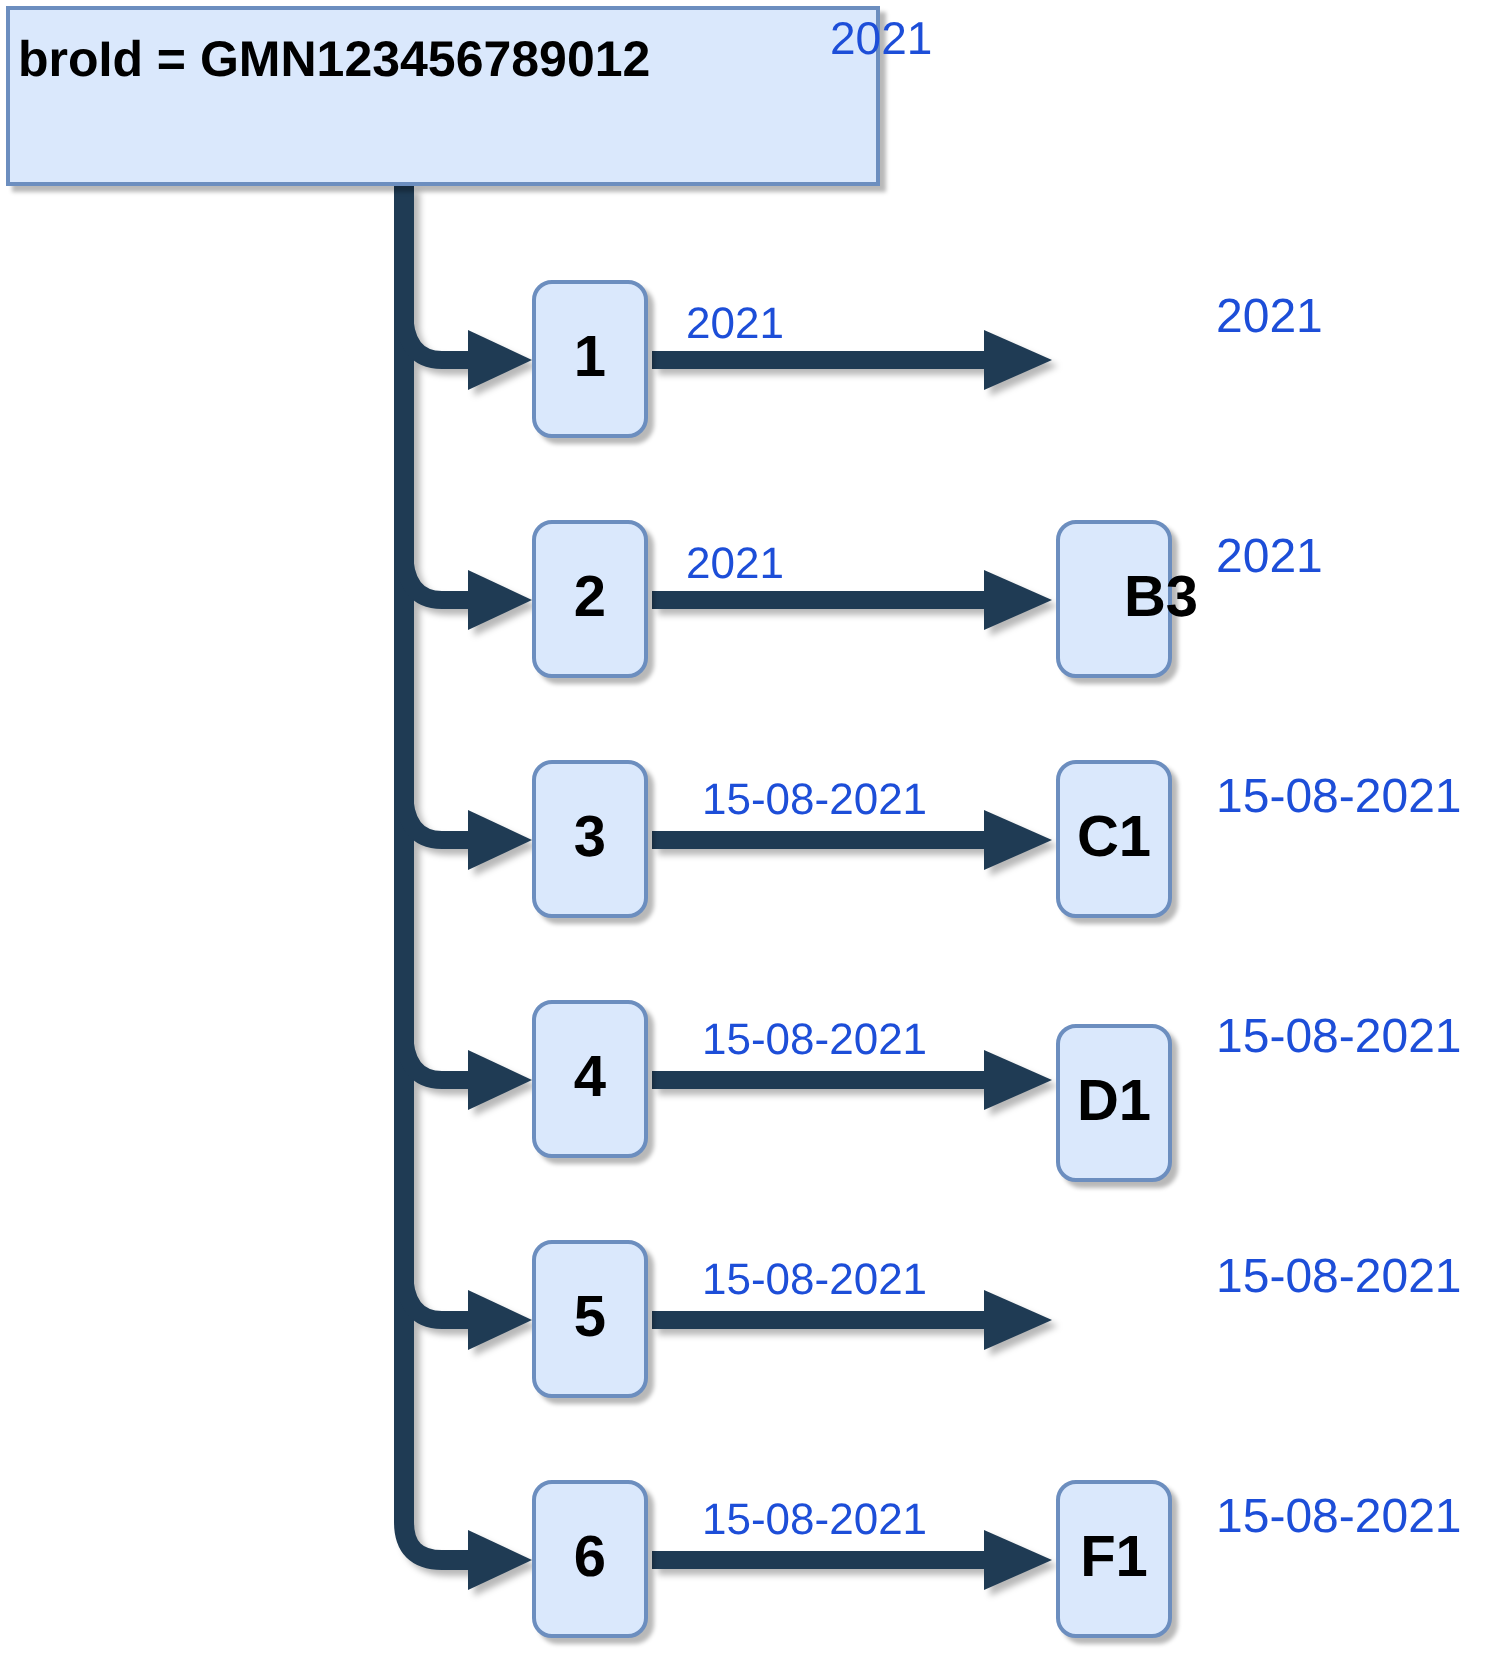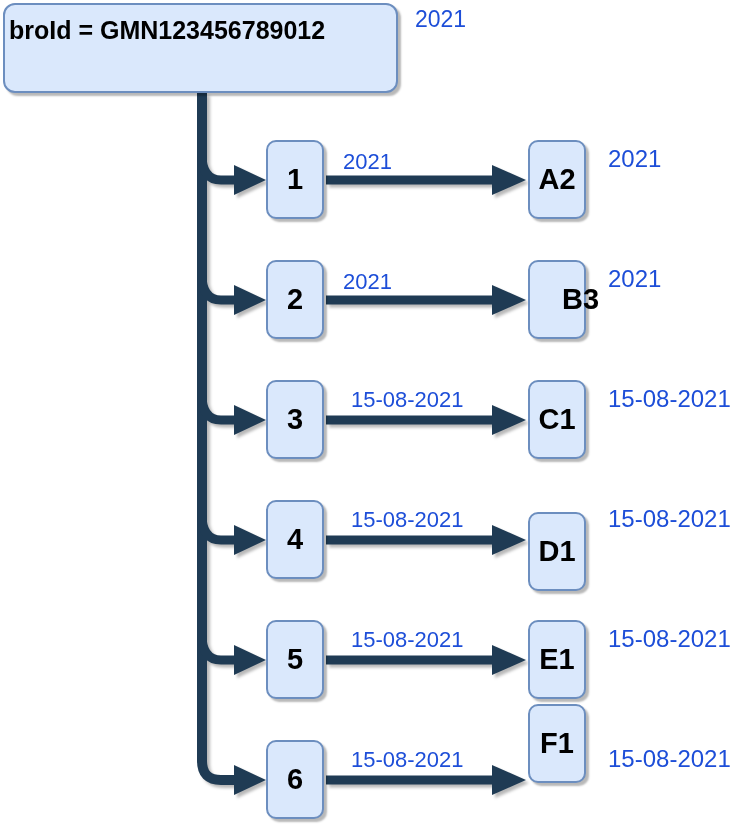--- a/index.html
+++ b/index.html
@@ -33,22 +33,22 @@
     border-radius: 10px;
     box-shadow: 3px 3px 2px rgba(0,0,0,0.28);
     display: flex;
     align-items: center;
     justify-content: center;
     font-weight: bold;
     color: #000000;
   }
   .root-box {
     left: 3px; top: 3px;
-    width: 395px; height: 90px;
-    border-radius: 12px;
+    width: 437px; height: 90px;
+    border-radius: 0;
     flex-direction: row;
     align-items: flex-start;
     justify-content: flex-start;
     padding: 8px 4px 0 4px;
     font-size: 25px;
     line-height: 35px;
     white-space: nowrap;
   }
   .small-node {
     width: 58px; height: 79px;
@@ -101,23 +101,20 @@
 
   <div class="node root-box">
     <div>broId = GMN123456789012</div>
   </div>
   <div class="label root-year" style="left:415px; top:6px;">2021</div>
 
   <div class="node small-node" style="left:266px; top:140px;">
     <span>1</span>
     </div>
   <div class="label edge-label" style="left:343px; top:149px;">2021</div>
-  <div class="node small-node" style="left:528px; top:140px;">
-    <span>A2</span>
-    </div>
   <div class="label right-label" style="left:608px; top:145px;">2021</div>
 
   <div class="node small-node" style="left:266px; top:260px;">
     <span>2</span>
     </div>
   <div class="label edge-label" style="left:343px; top:269px;">2021</div>
   <div class="node small-node" style="left:528px; top:260px;padding-left:47px;">
     <span>B3</span>
     </div>
   <div class="label right-label" style="left:608px; top:265px;">2021</div>
@@ -137,27 +134,24 @@
   <div class="label edge-label" style="left:351px; top:507px;">15-08-2021</div>
   <div class="node small-node" style="left:528px; top:500px;margin-top:12px;">
     <span>D1</span>
     </div>
   <div class="label right-label" style="left:608px; top:505px;">15-08-2021</div>
 
   <div class="node small-node" style="left:266px; top:620px;">
     <span>5</span>
     </div>
   <div class="label edge-label" style="left:351px; top:627px;">15-08-2021</div>
-  <div class="node small-node" style="left:528px; top:620px;">
-    <span>E1</span>
-    </div>
   <div class="label right-label" style="left:608px; top:625px;">15-08-2021</div>
 
   <div class="node small-node" style="left:266px; top:740px;">
     <span>6</span>
     </div>
   <div class="label edge-label" style="left:351px; top:747px;">15-08-2021</div>
-  <div class="node small-node" style="left:528px; top:704px;">
+  <div class="node small-node" style="left:528px; top:740px;">
     <span>F1</span>
     </div>
   <div class="label right-label" style="left:608px; top:745px;">15-08-2021</div>
 
 </div>
 
 </body></html>

